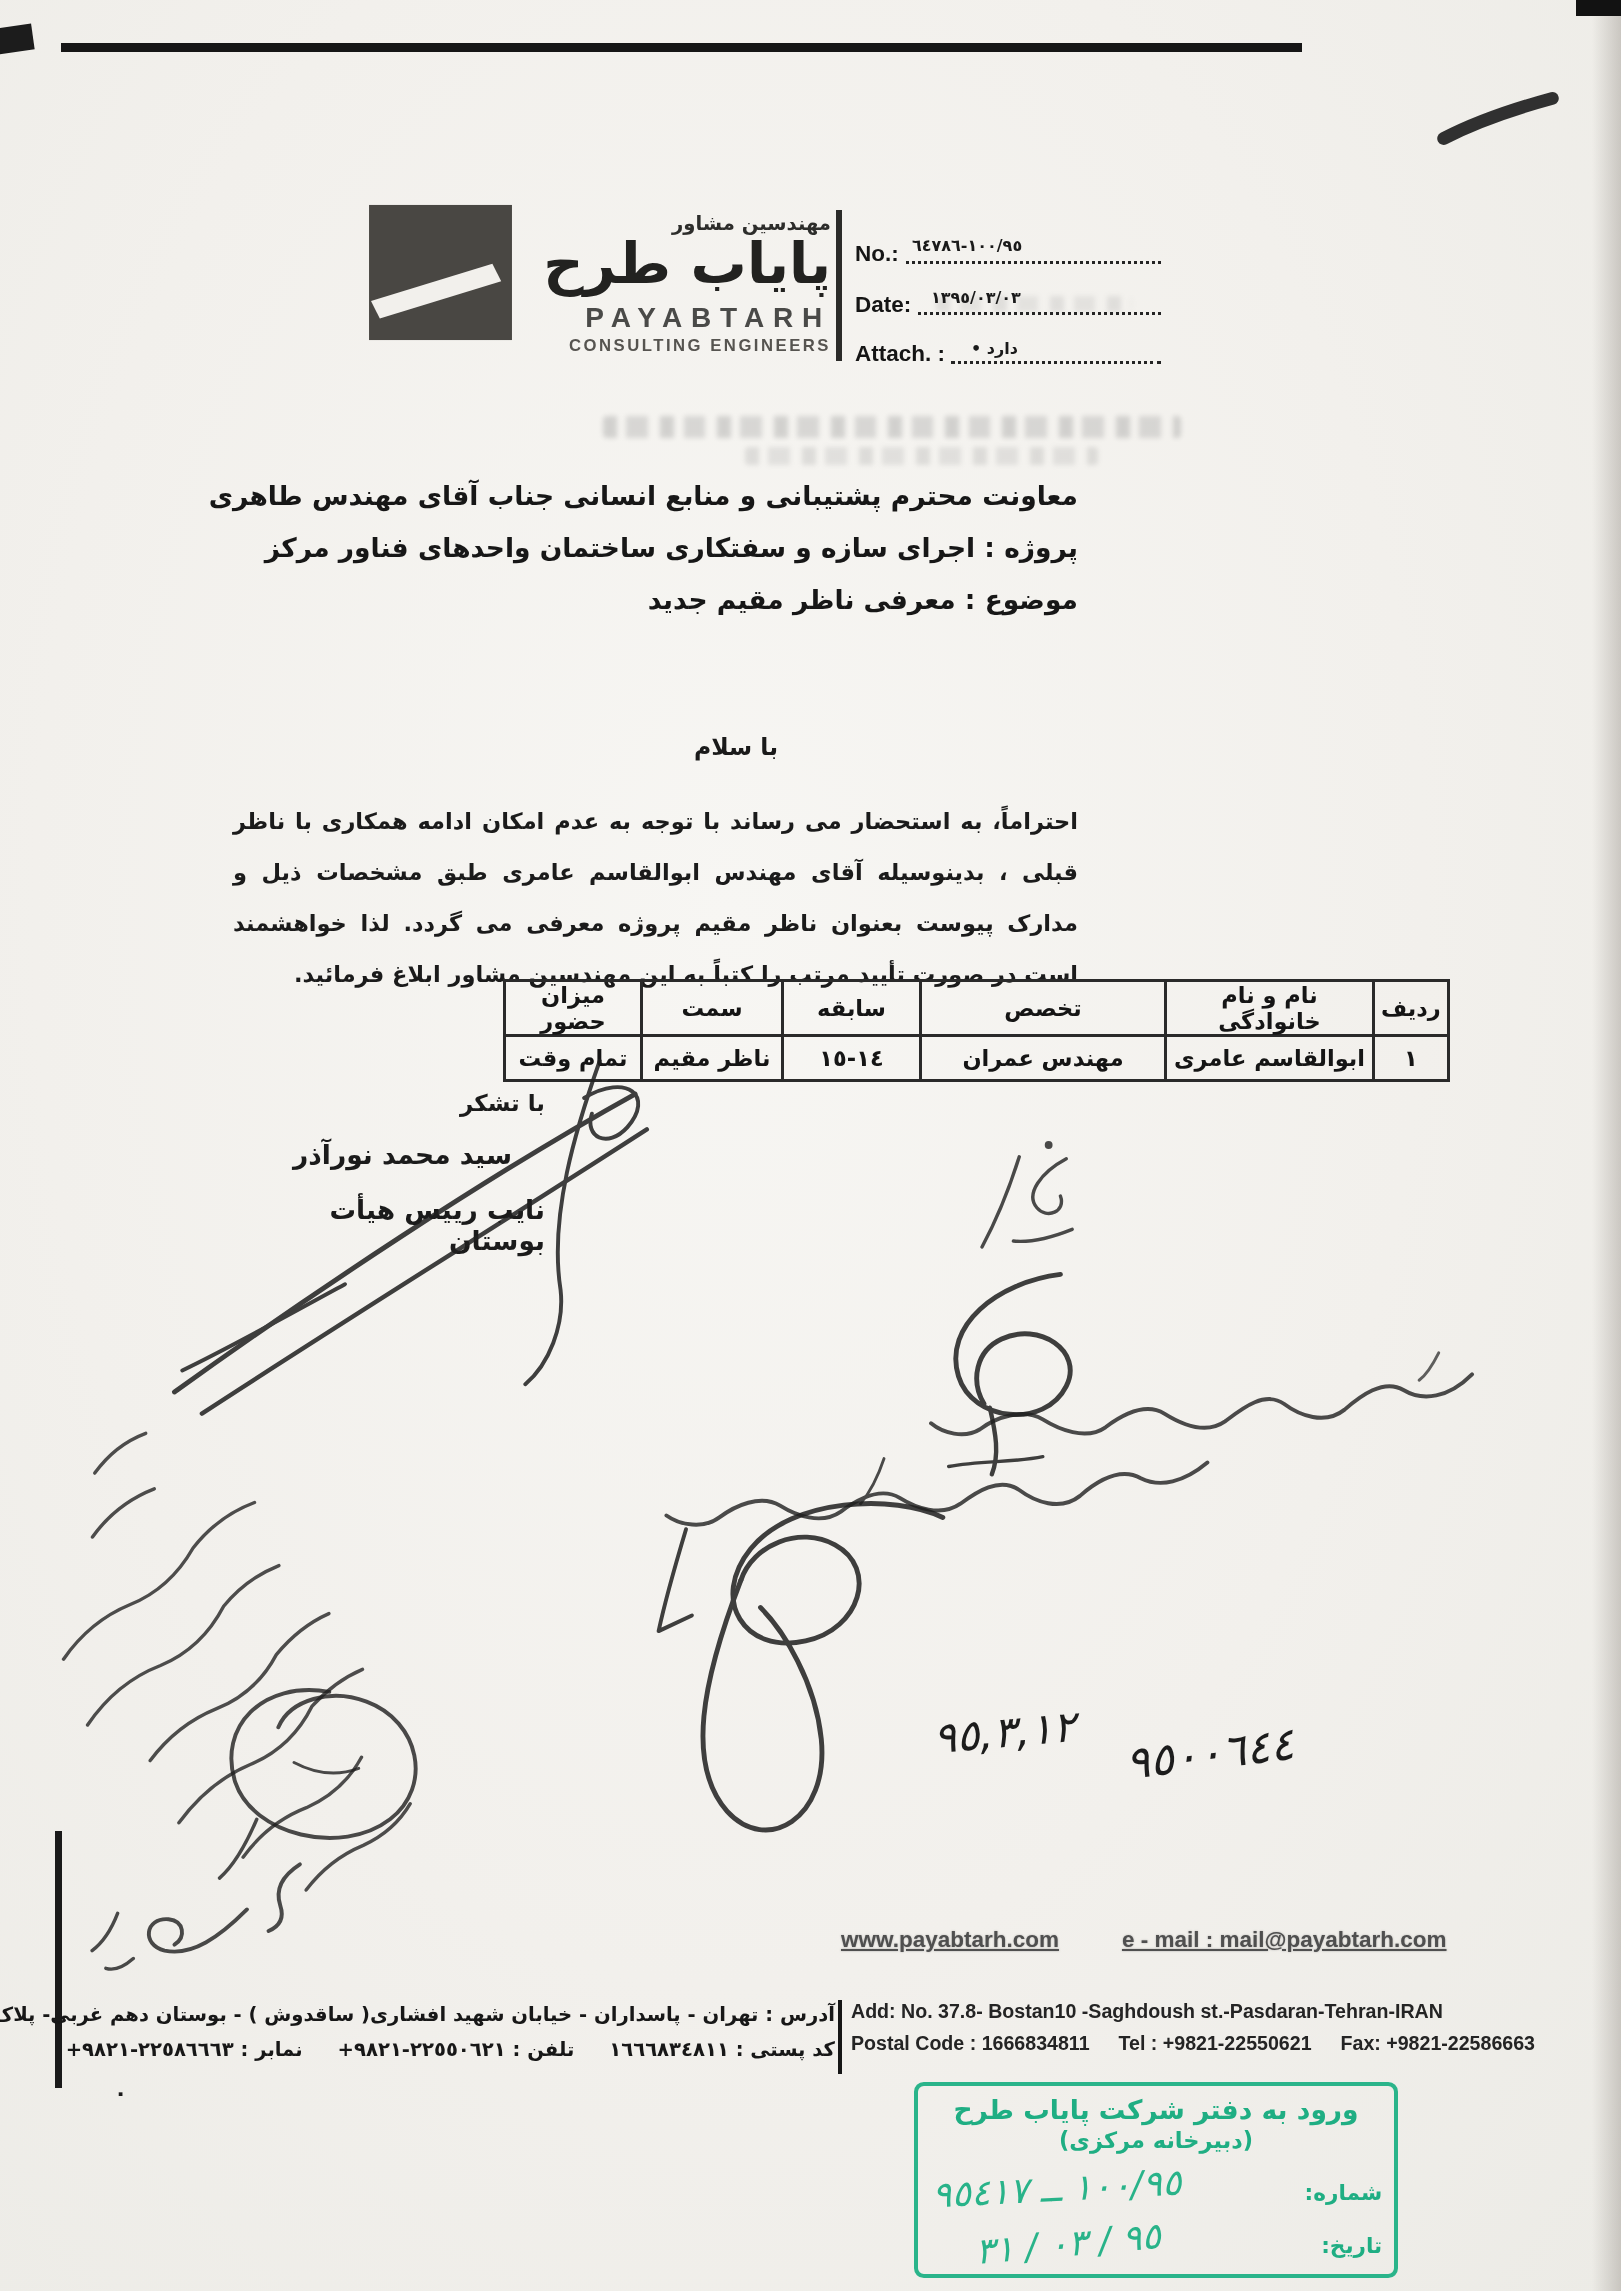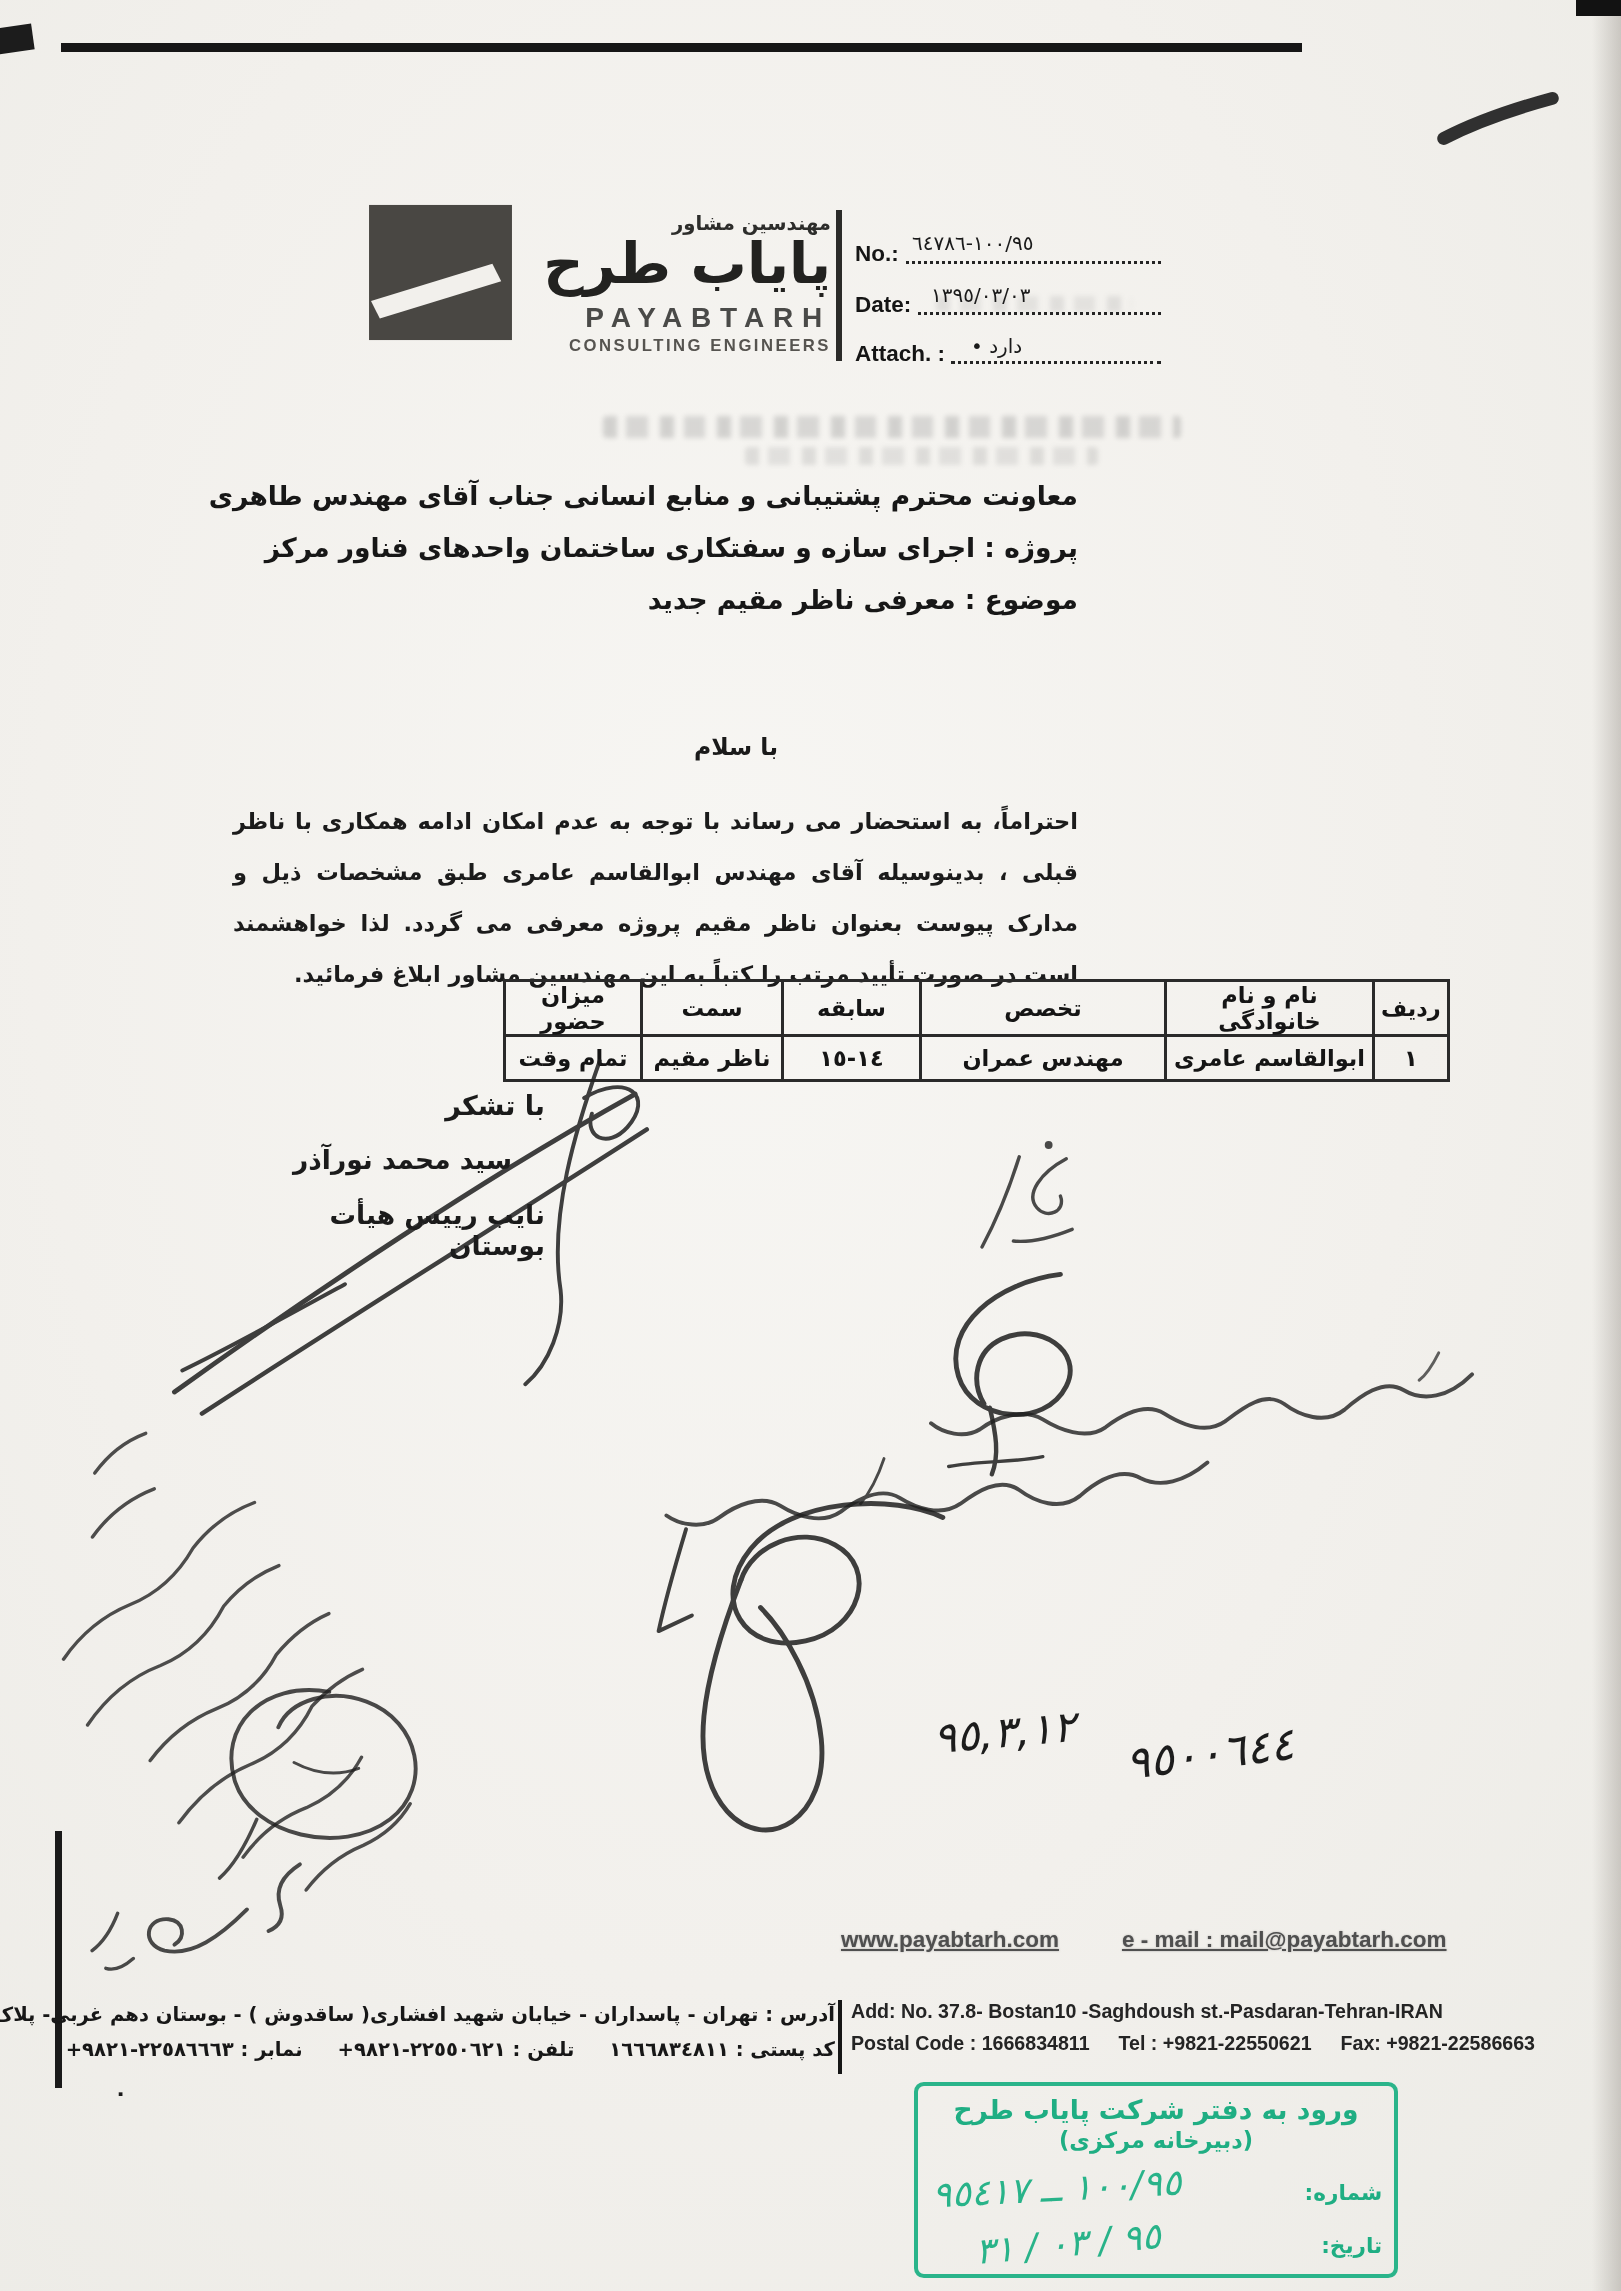--- a/index.html
+++ b/index.html
@@ -25,37 +25,37 @@
   .en-name{font-size:28px;font-weight:bold;color:#4a4a48;letter-spacing:8.8px;margin-top:7.8px;font-family:"Liberation Sans",sans-serif;}
   .en-tag{font-size:16.7px;font-weight:bold;color:#565450;letter-spacing:2.5px;margin-top:2.9px;font-family:"Liberation Sans",sans-serif;}
 
   .hdr-divider{position:absolute;left:836px;top:210px;width:5.9px;height:151px;background:#2b2b29;}
 
   .ref{position:absolute;left:855px;top:220px;width:312px;font-family:"Liberation Sans",sans-serif;}
   .ref-row{position:relative;height:51px;}
   .ref-row.r3{height:49px;}
   .ref-label{position:absolute;left:0;bottom:3.9px;font-size:22.5px;font-weight:bold;color:#151515;}
   .ref-leader{position:absolute;right:5.9px;bottom:6.9px;border-bottom:3.9px dotted #242424;}
-  .ref-val{position:absolute;font-size:20px;font-weight:normal;color:#1a1a1a;direction:ltr;font-family:"DejaVu Sans",sans-serif;white-space:nowrap;}
+  .ref-val{position:absolute;font-size:16px;font-weight:bold;color:#1a1a1a;direction:ltr;font-family:"DejaVu Sans",sans-serif;white-space:nowrap;}
   .ref-val.fa{direction:rtl;}
 
   .recipient{position:absolute;right:543px;top:470px;width:765px;direction:rtl;text-align:right;font-weight:bold;color:#171717;}
   .recipient div{font-size:26.5px;line-height:52px;white-space:nowrap;}
 
   .salutation{position:absolute;right:843px;top:733px;font-size:23.5px;font-weight:bold;direction:rtl;color:#1a1a1a;}
 
   .body-par{position:absolute;right:543px;top:796px;width:845px;direction:rtl;text-align:justify;
     font-size:22.5px;font-weight:600;line-height:51px;color:#1b1b1b;}
 
   .tbl{position:absolute;left:503px;top:979px;border-collapse:collapse;direction:rtl;color:#151515;}
   .tbl th,.tbl td{border:3.9px solid #2a2a2a;text-align:center;vertical-align:middle;
     font-size:22.5px;font-weight:bold;height:42px;padding:0 5.9px;unicode-bidi:plaintext;}
 
   .sig{position:absolute;right:1076px;top:1090px;width:314px;direction:rtl;text-align:right;font-weight:bold;color:#1b1b1b;}
-  .sig-closing{font-size:27px;margin-bottom:22.5px;}
+  .sig-closing{font-size:23px;margin-bottom:22.5px;}
   .sig-name{font-size:26.5px;margin-bottom:24.5px;padding-right:33px;}
   .sig-title{font-size:26.5px;}
 
   .hand{font-style:italic;color:#1c1c1c;direction:ltr;white-space:nowrap;}
   .note-date{position:absolute;left:933px;top:1707px;font-size:43px;letter-spacing:3.9px;transform:rotate(-5deg);}
   .note-num{position:absolute;left:1125px;top:1727px;font-size:45px;letter-spacing:2.9px;transform:rotate(-7deg);}
 
   .contact{position:absolute;left:841px;top:1927px;display:flex;gap:63px;
     font-family:"Liberation Sans",sans-serif;font-size:22.5px;font-weight:bold;color:#4f4f4f;
     text-shadow:0 0 2px rgba(95,95,95,.45);text-decoration:underline;}

